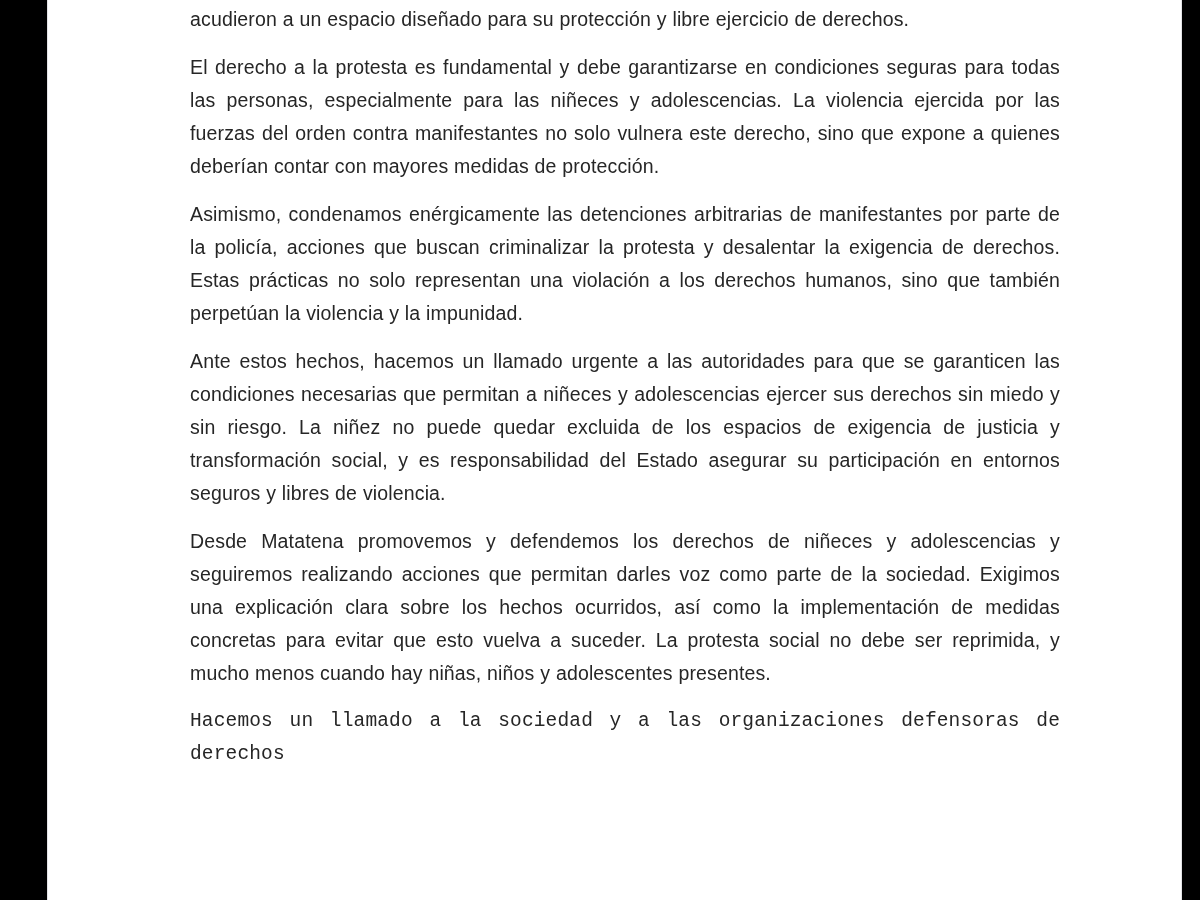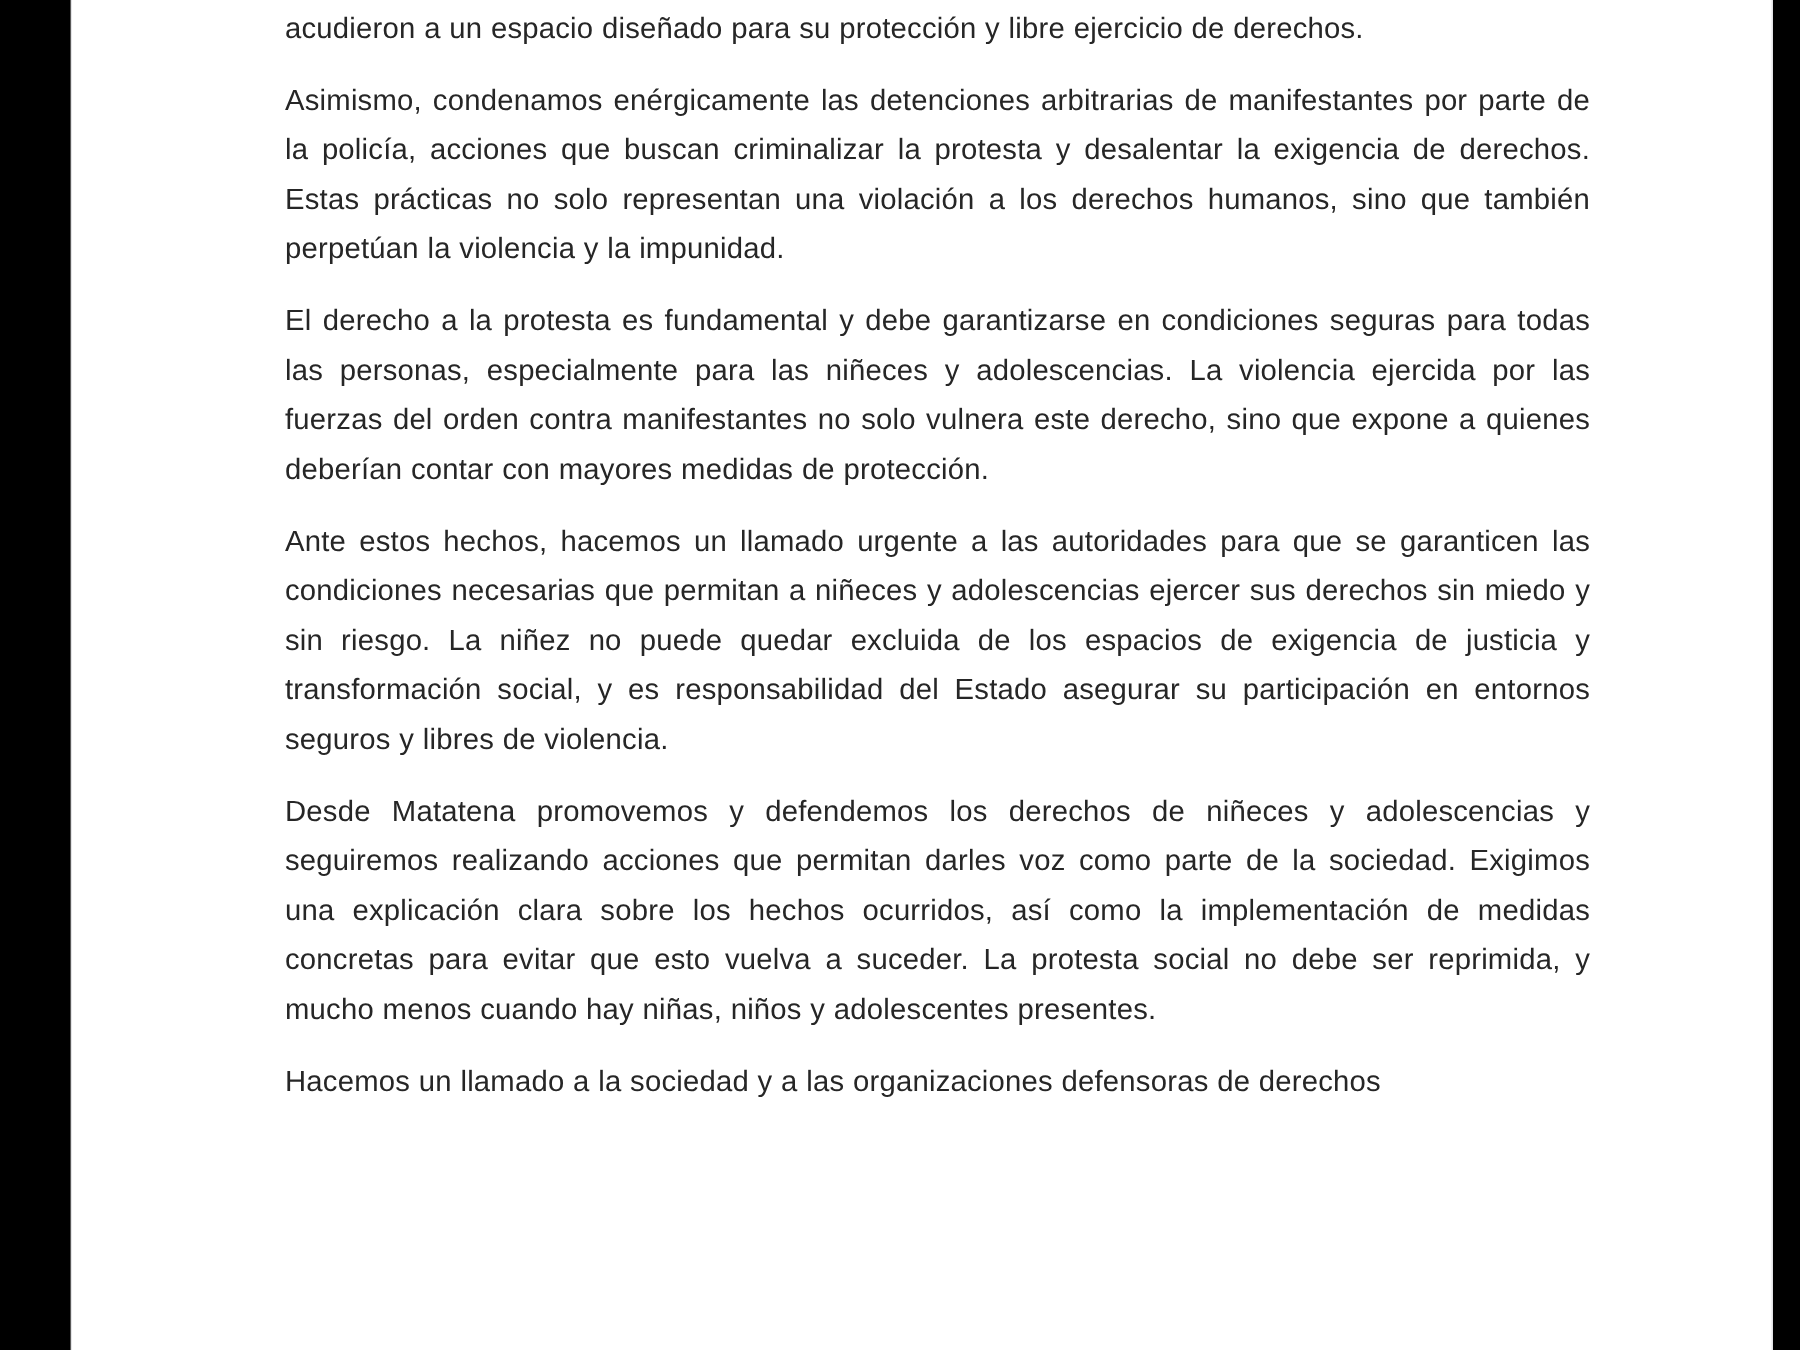--- a/index.html
+++ b/index.html
@@ -58,43 +58,44 @@
     letter-spacing: 0.15px;
     color: #262626;
     text-align: justify;
     text-justify: inter-word;
     font-weight: 400;
     word-spacing: 0.2px;
   }
 
   p.para:last-child {
     margin-bottom: 0;
+    font-family: Liberation Mono, monospace;
   }
 
   
   p.para.clipped-top {
     margin-bottom: 15px;
   }
 </style>
 </head>
 <body>
 
 <div id="screen">
 
   <div class="bar bar-left"></div>
   <div class="bar bar-right"></div>
 
   <div id="page">
     <div id="text-column">
 
       <p class="para clipped-top">grande, pasaron y permanecieron seguras mientras y durante el evento, incluyendo a quienes acudieron a un espacio diseñado para su protección y libre ejercicio de derechos.</p>
 
+      <p class="para">El derecho a la protesta es fundamental y debe garantizarse en condiciones seguras para todas las personas, especialmente para las niñeces y adolescencias. La violencia ejercida por las fuerzas del orden contra manifestantes no solo vulnera este derecho, sino que expone a quienes deberían contar con mayores medidas de protección.</p>
+
       <p class="para">Asimismo, condenamos enérgicamente las detenciones arbitrarias de manifestantes por parte de la policía, acciones que buscan criminalizar la protesta y desalentar la exigencia de derechos. Estas prácticas no solo representan una violación a los derechos humanos, sino que también perpetúan la violencia y la impunidad.</p>
-
-      <p class="para">El derecho a la protesta es fundamental y debe garantizarse en condiciones seguras para todas las personas, especialmente para las niñeces y adolescencias. La violencia ejercida por las fuerzas del orden contra manifestantes no solo vulnera este derecho, sino que expone a quienes deberían contar con mayores medidas de protección.</p>
 
       <p class="para">Ante estos hechos, hacemos un llamado urgente a las autoridades para que se garanticen las condiciones necesarias que permitan a niñeces y adolescencias ejercer sus derechos sin miedo y sin riesgo. La niñez no puede quedar excluida de los espacios de exigencia de justicia y transformación social, y es responsabilidad del Estado asegurar su participación en entornos seguros y libres de violencia.</p>
 
       <p class="para">Desde Matatena promovemos y defendemos los derechos de niñeces y adolescencias y seguiremos realizando acciones que permitan darles voz como parte de la sociedad. Exigimos una explicación clara sobre los hechos ocurridos, así como la implementación de medidas concretas para evitar que esto vuelva a suceder. La protesta social no debe ser reprimida, y mucho menos cuando hay niñas, niños y adolescentes presentes.</p>
 
 
       <p class="para">Hacemos un llamado a la sociedad y a las organizaciones defensoras de derechos</p>
 
     </div>
   </div>

